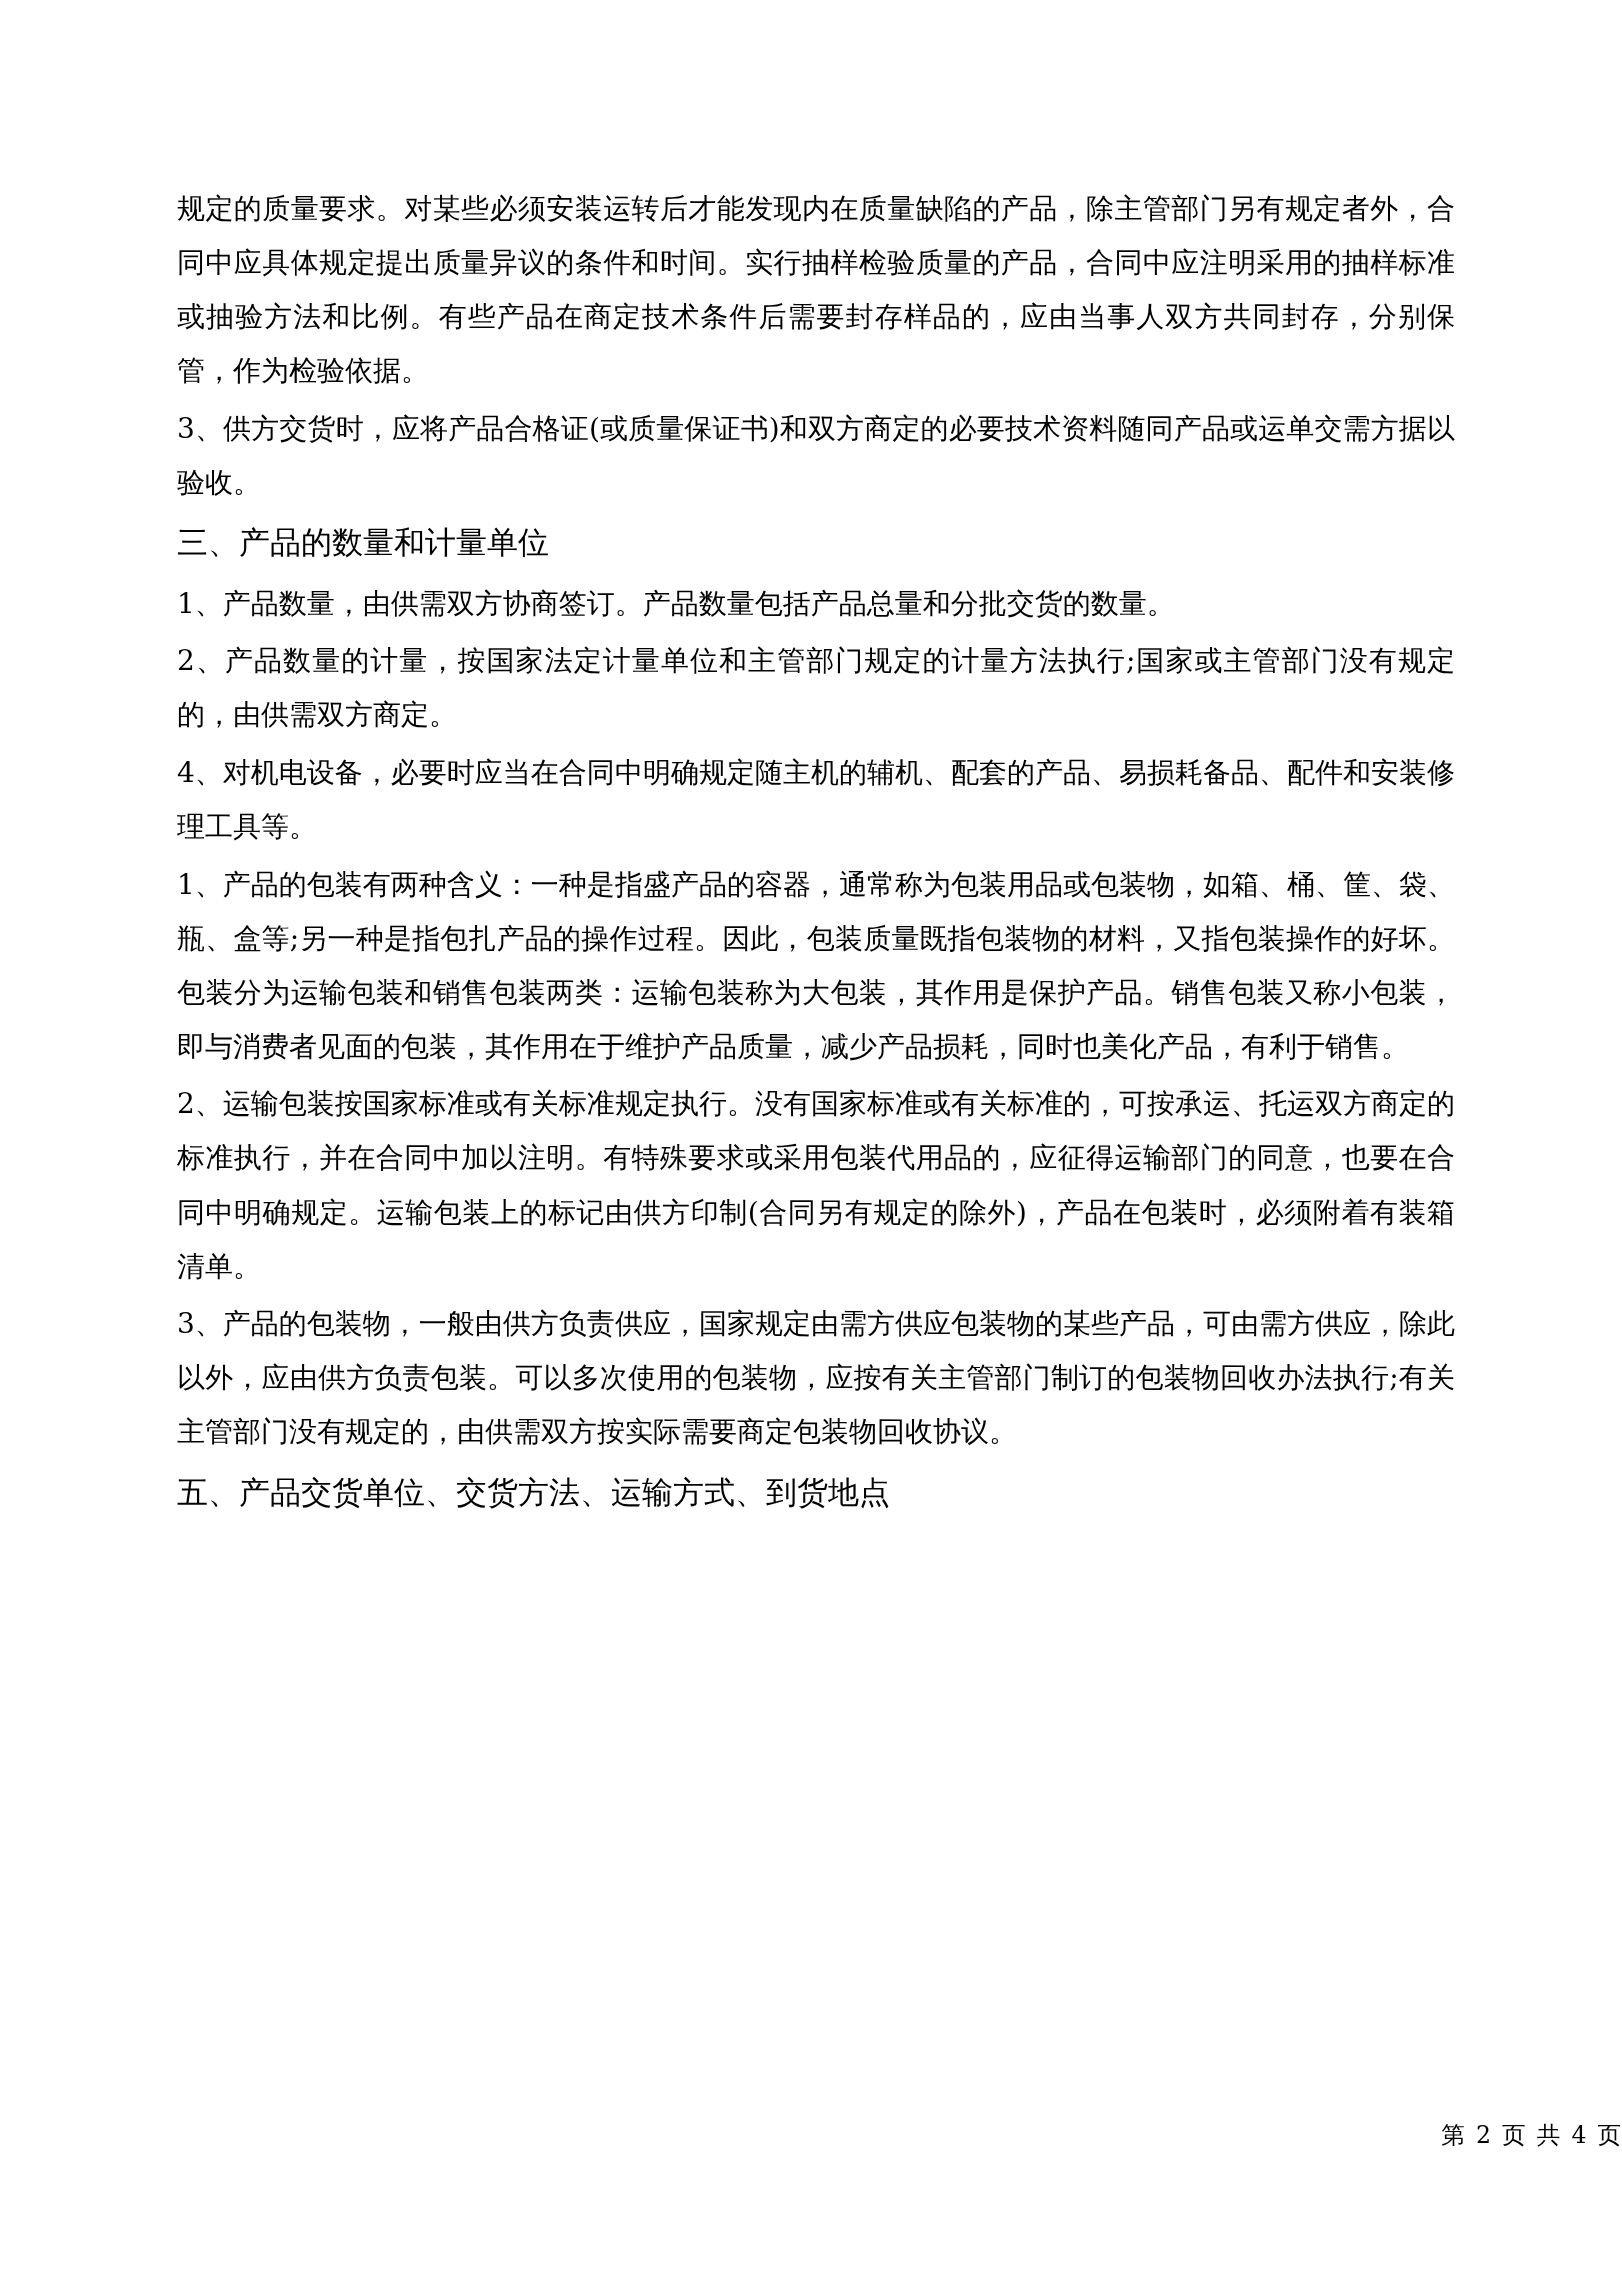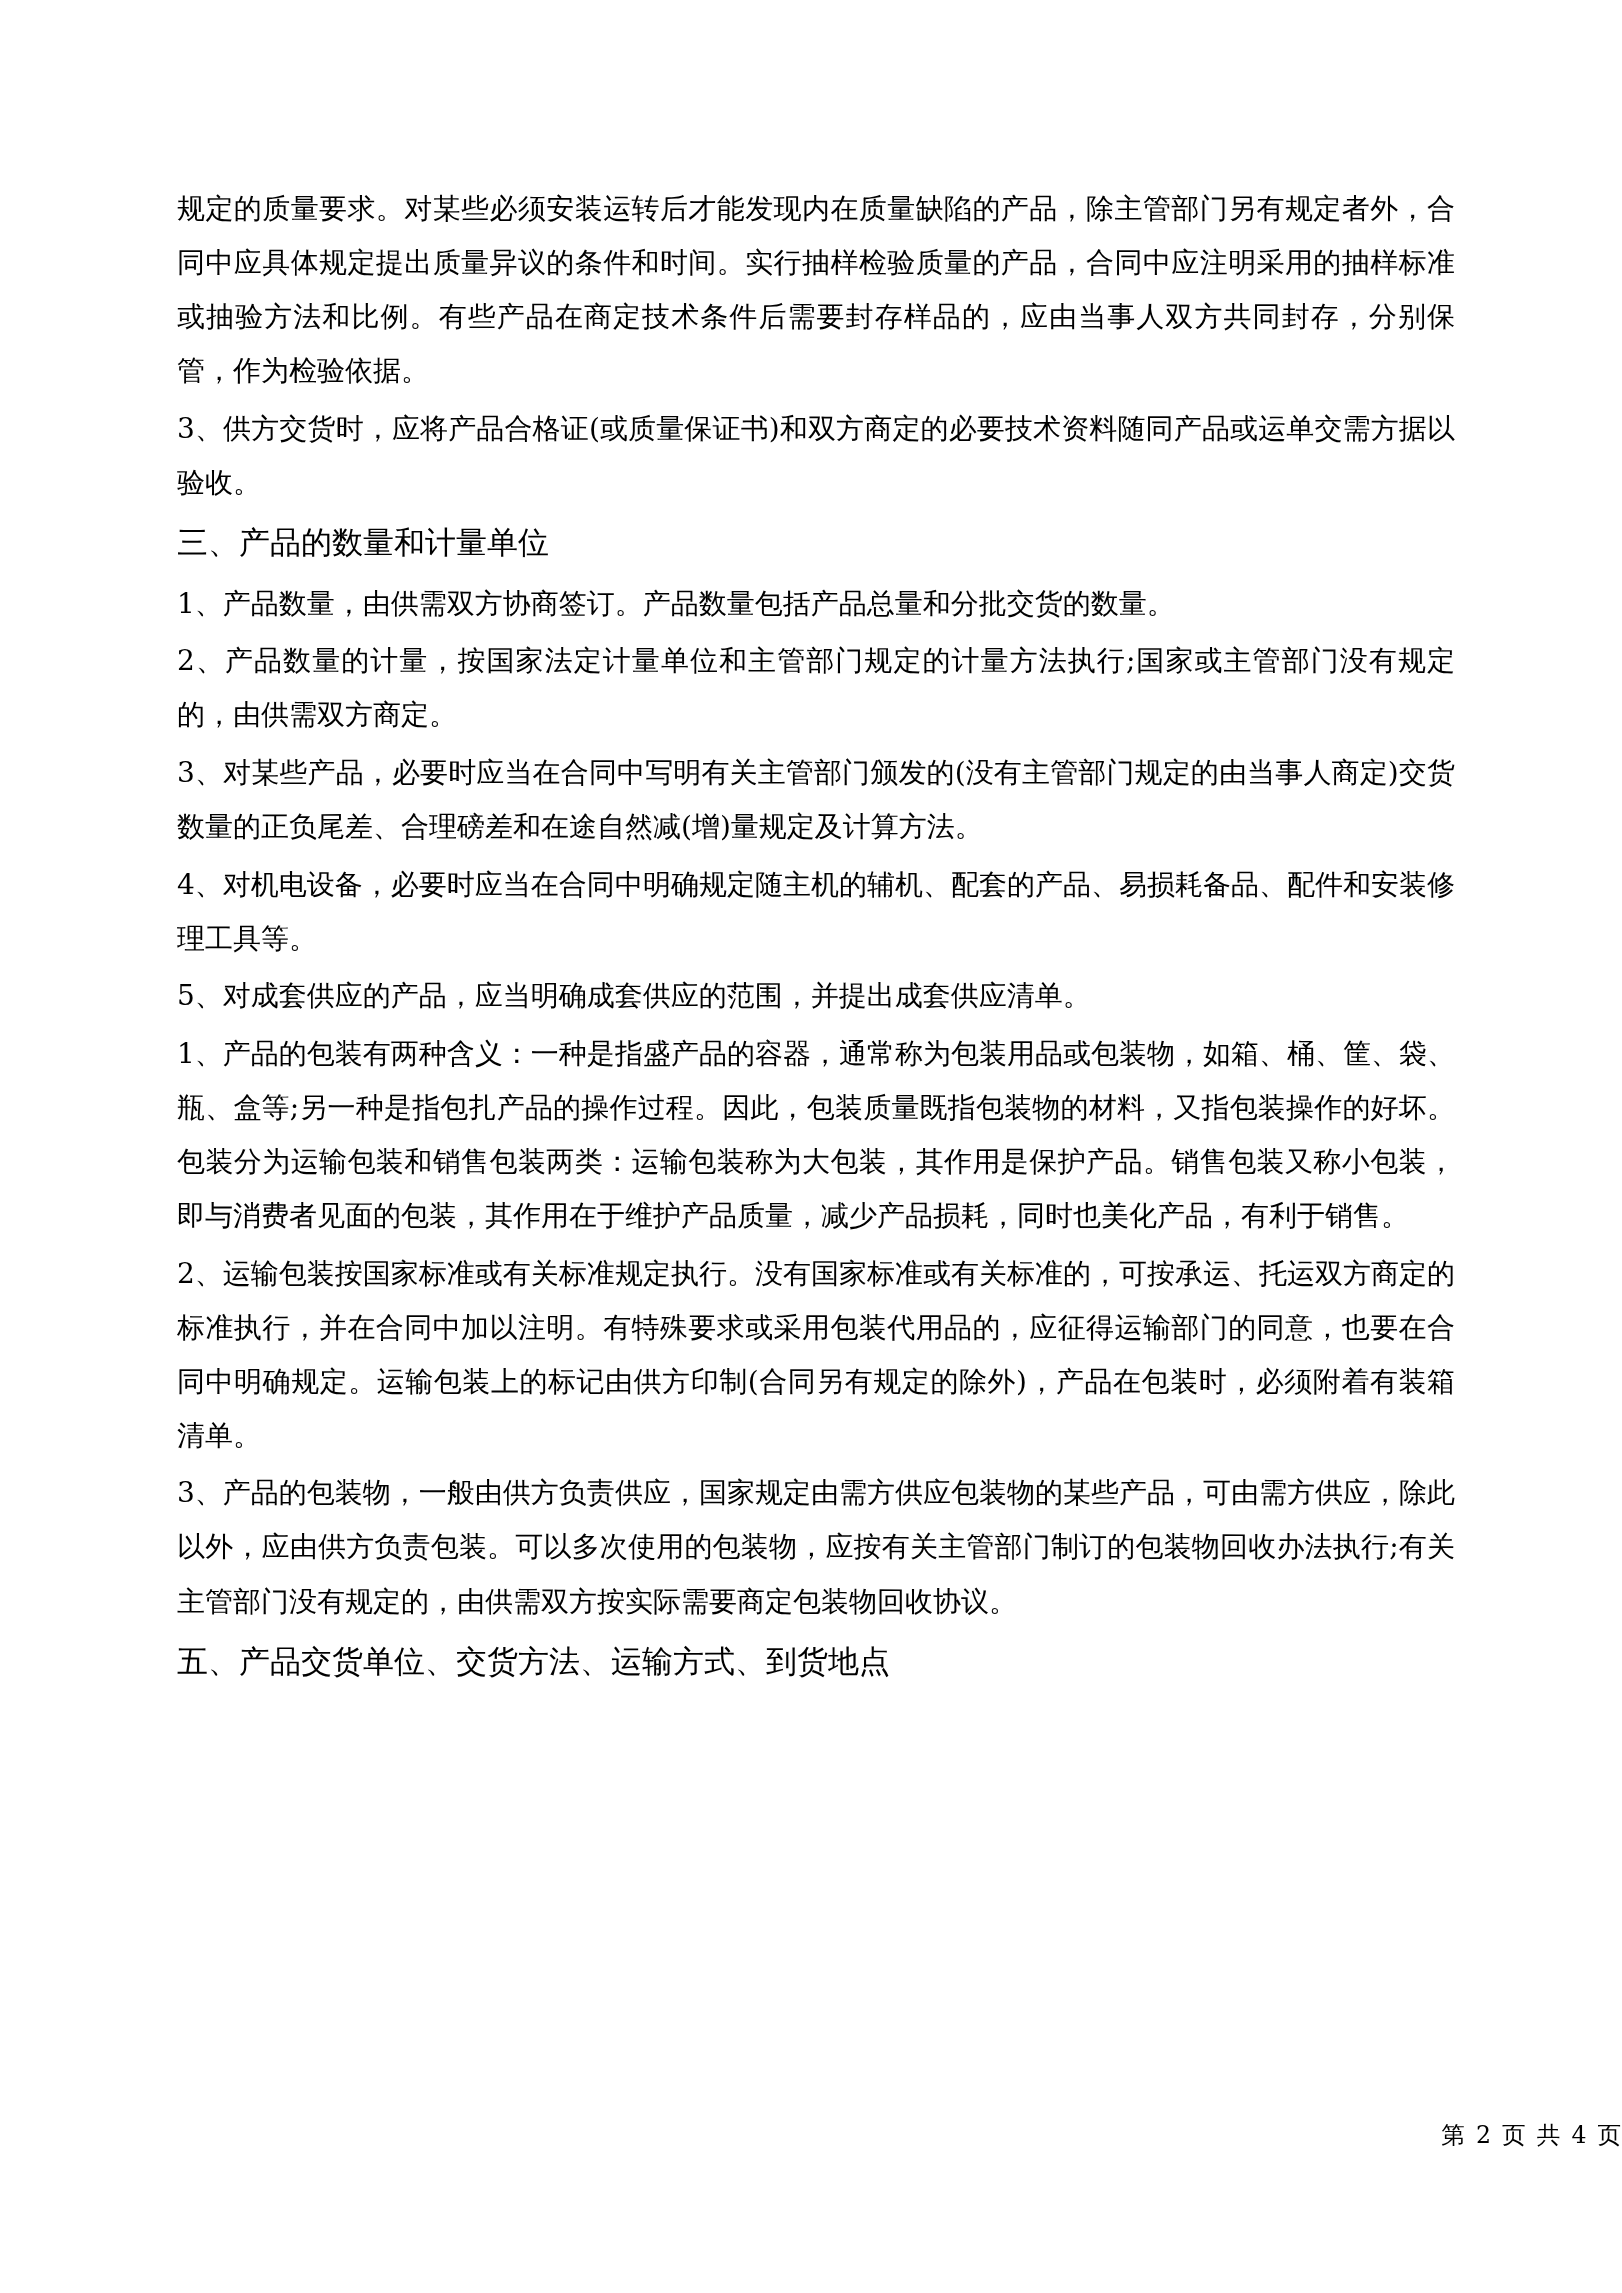--- a/index.html
+++ b/index.html
@@ -51,23 +51,21 @@
 </head>
 <body>
 
 <div class="page">
   <div class="doc-body">
     <p class="para">规定的质量要求。对某些必须安装运转后才能发现内在质量缺陷的产品，除主管部门另有规定者外，合同中应具体规定提出质量异议的条件和时间。实行抽样检验质量的产品，合同中应注明采用的抽样标准或抽验方法和比例。有些产品在商定技术条件后需要封存样品的，应由当事人双方共同封存，分别保管，作为检验依据。</p>
     <p class="para">3、供方交货时，应将产品合格证(或质量保证书)和双方商定的必要技术资料随同产品或运单交需方据以验收。</p>
     <p class="heading">三、产品的数量和计量单位</p>
     <p class="para">1、产品数量，由供需双方协商签订。产品数量包括产品总量和分批交货的数量。</p>
     <p class="para">2、产品数量的计量，按国家法定计量单位和主管部门规定的计量方法执行;国家或主管部门没有规定的，由供需双方商定。</p>
-    <p class="para">3、对某些产品，必要时应当在合同中写明有关主管部门颁发的(没有主管部门规定的由当事人商定)交货数量的正负尾差、合理磅差和在途自然减(增)量规定及计算方法。</p>
     <p class="para">4、对机电设备，必要时应当在合同中明确规定随主机的辅机、配套的产品、易损耗备品、配件和安装修理工具等。</p>
-    <p class="para">5、对成套供应的产品，应当明确成套供应的范围，并提出成套供应清单。</p>
     <p class="para">1、产品的包装有两种含义：一种是指盛产品的容器，通常称为包装用品或包装物，如箱、桶、筐、袋、瓶、盒等;另一种是指包扎产品的操作过程。因此，包装质量既指包装物的材料，又指包装操作的好坏。包装分为运输包装和销售包装两类：运输包装称为大包装，其作用是保护产品。销售包装又称小包装，即与消费者见面的包装，其作用在于维护产品质量，减少产品损耗，同时也美化产品，有利于销售。</p>
     <p class="para">2、运输包装按国家标准或有关标准规定执行。没有国家标准或有关标准的，可按承运、托运双方商定的标准执行，并在合同中加以注明。有特殊要求或采用包装代用品的，应征得运输部门的同意，也要在合同中明确规定。运输包装上的标记由供方印制(合同另有规定的除外)，产品在包装时，必须附着有装箱清单。</p>
     <p class="para">3、产品的包装物，一般由供方负责供应，国家规定由需方供应包装物的某些产品，可由需方供应，除此以外，应由供方负责包装。可以多次使用的包装物，应按有关主管部门制订的包装物回收办法执行;有关主管部门没有规定的，由供需双方按实际需要商定包装物回收协议。</p>
     <p class="heading">五、产品交货单位、交货方法、运输方式、到货地点</p>
   </div>
   <div class="footer">第 2 页 共 4 页</div>
 </div>
 
 
 </body></html>

